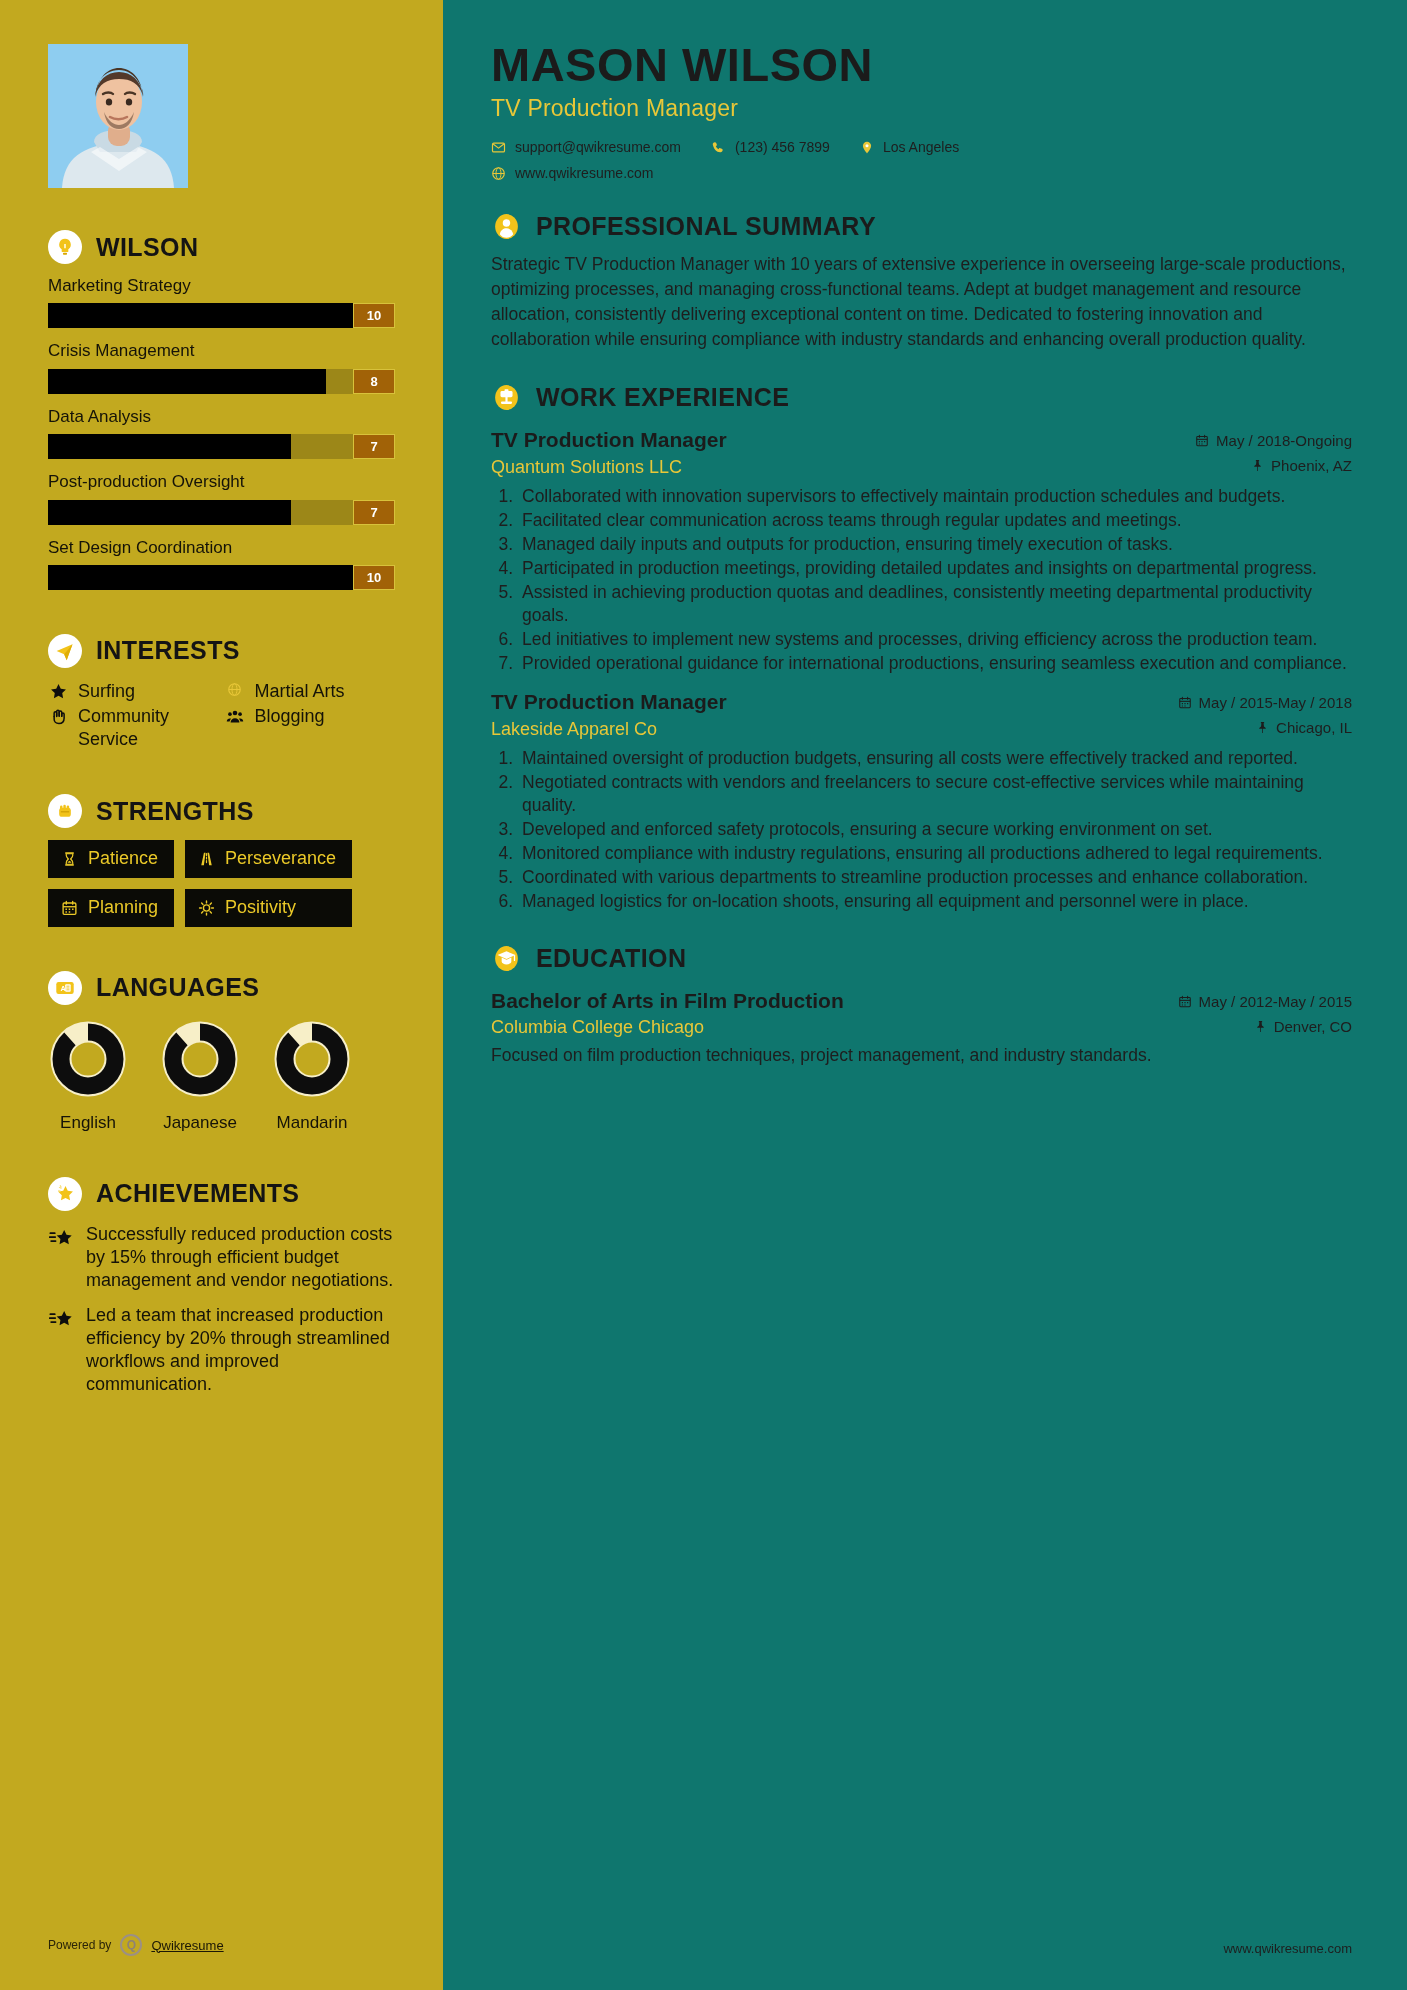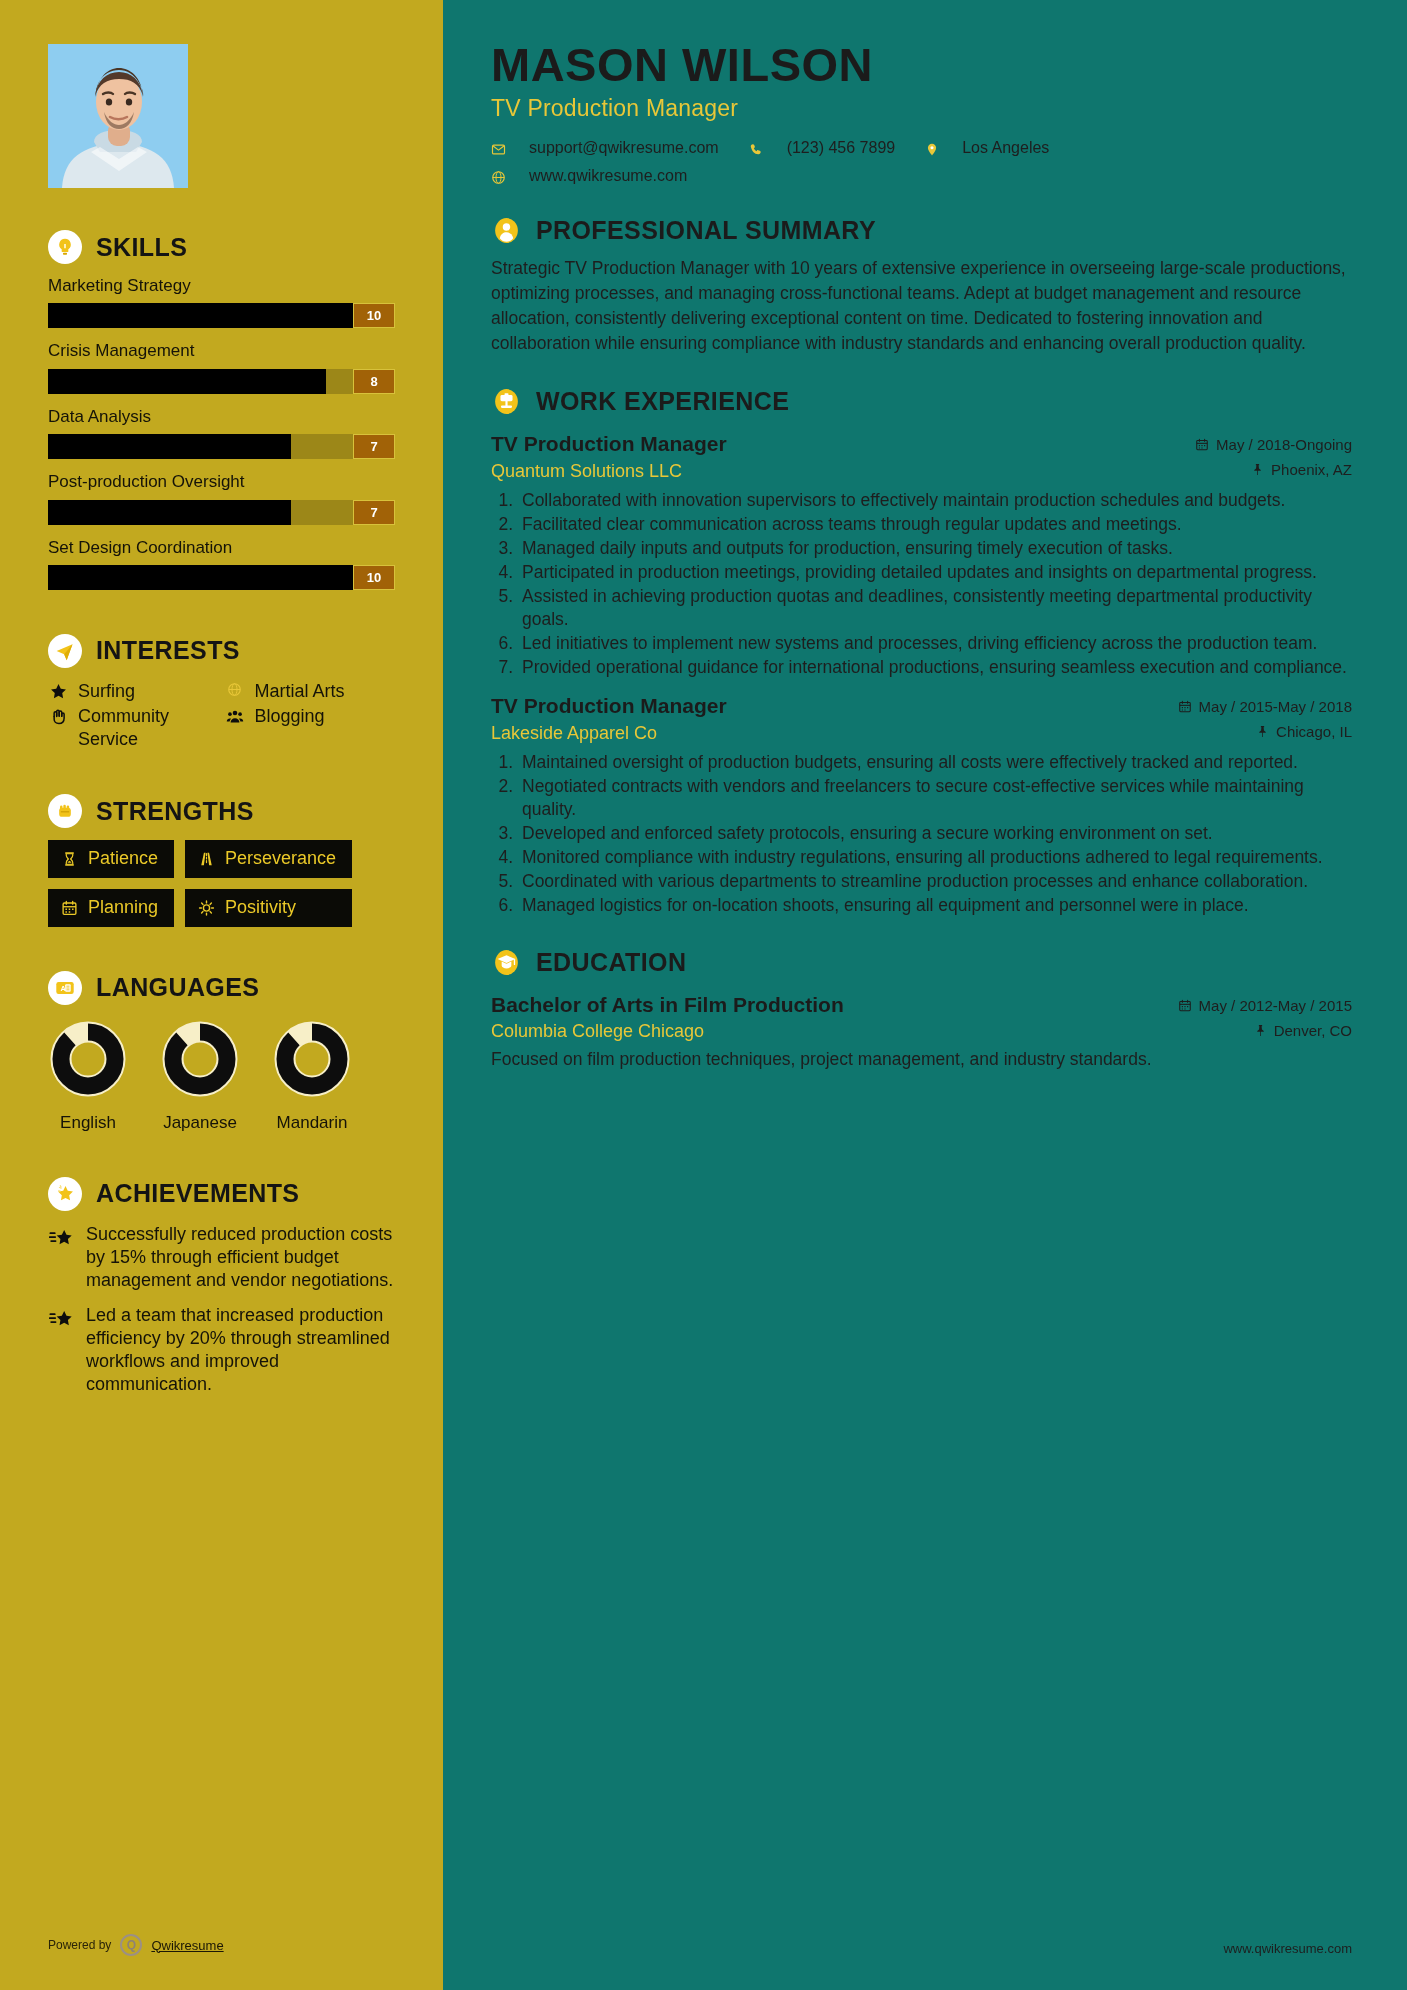--- a/index.html
+++ b/index.html
@@ -109,21 +109,21 @@
     background: #0f766e;
   }
   .name {
     font-size: 47px; font-weight: 800; letter-spacing: .5px;
     color: #1b1b1b; line-height: 1.05;
   }
   .role { font-size: 23px; color: #e8c738; margin-top: 6px; letter-spacing: .2px; }
 
   .contact-rows { margin-top: 17px; }
   .contact-row { display: flex; align-items: center; gap: 10px; margin-bottom: 10px; flex-wrap: nowrap; }
-  .contact-item { display: flex; align-items: flex-end; gap: 23px; font-size: 16px; color: #1e1e1e; }
+  .contact-item { display: flex; align-items: center; gap: 9px; font-size: 14px; color: #1e1e1e; }
   .contact-item + .contact-item { margin-left: 20px; }
 
   .m-sec { margin-top: 30px; }
   .m-head { display: flex; align-items: center; gap: 14px; margin-bottom: 10px; }
   .m-head-icon { width: 31px; height: 31px; display:flex; align-items:center; justify-content:center; flex:0 0 31px; }
   .m-head-title { font-size: 25px; font-weight: 700; color: #1b1b1b; letter-spacing: .4px; }
 
   .summary { font-size: 17.5px; line-height: 1.43; color: #1e1e1e; }
 
   .entry { margin-top: 14px; }
@@ -176,21 +176,21 @@
 
     <section class="side-section skills-wrap">
       <div class="sec-head">
         <span class="sec-head-icon">
           <svg width="20" height="20" viewBox="0 0 24 24">
               <path d="M12 2a7 7 0 0 0-4 12.7V17a1 1 0 0 0 1 1h6a1 1 0 0 0 1-1v-2.3A7 7 0 0 0 12 2z" fill="#f2c31a"></path>
               <rect x="9.5" y="19" width="5" height="2.2" rx="1.1" fill="#d9a800"></rect>
               <path d="M11 8.5h2v5h-2z" fill="#fff8d6"></path>
             </svg>
         </span>
-        <span class="sec-head-title">SKILLS</span>
+        <span class="sec-head-title">WILSON</span>
       </div>
       <div id="skills-list">
           <div class="skill">
             <div class="skill-name">Marketing Strategy</div>
             <div class="skill-bar">
               <div class="skill-fill" style="width:100%"></div>
               <div class="skill-badge">10</div>
             </div>
           </div>
           <div class="skill">

